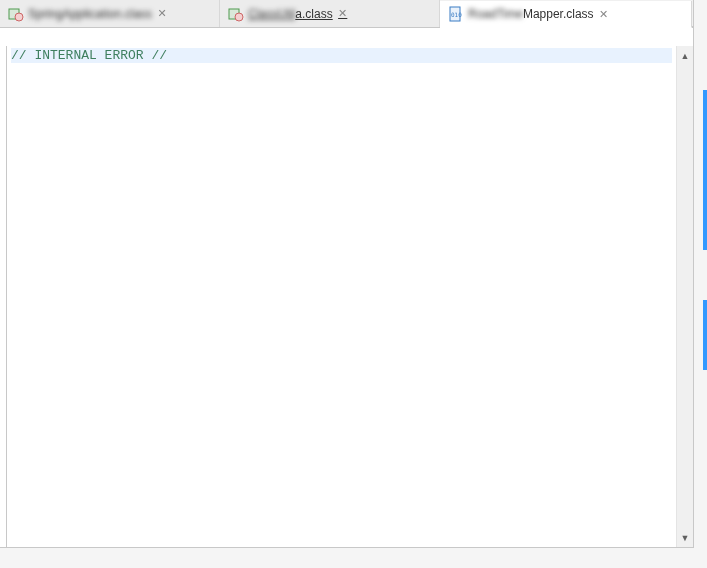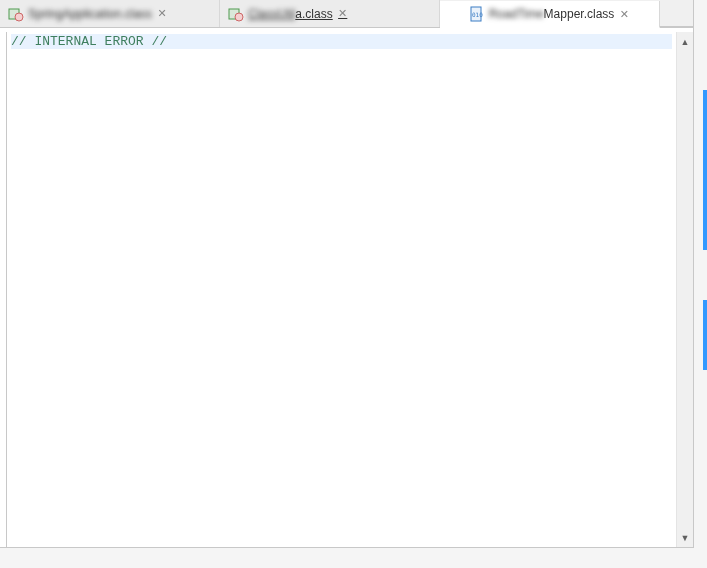--- a/index.html
+++ b/index.html
@@ -63,21 +63,21 @@
       color: #888;
       cursor: pointer;
       font-size: 11px;
     }
     .tab-spacer { flex: 1; border-bottom: 1px solid #c8c8c8; }
     .editor-body {
       flex: 1;
       display: flex;
       border-left: 1px solid #c8c8c8;
       margin-left: 6px;
-      margin-top: 4px;
+      margin-top: 18px;
       background: #fff;
       overflow: hidden;
     }
     .code-area {
       flex: 1;
       font-family: Consolas, "Courier New", monospace;
       font-size: 13px;
       padding: 2px 4px;
       white-space: pre;
       overflow: auto;
@@ -152,21 +152,21 @@
           <rect x="1" y="3" width="10" height="10" fill="#d9e8d9" stroke="#4e9a4e"></rect>
           <circle cx="11" cy="11" r="4" fill="#f4d0d0" stroke="#cc6666"></circle>
         </svg>
       </span>
       <span>
         <span class="blur-text">ClassUtil</span><span>a.class</span>
       </span>
       <span class="close-icon">✕</span>
     </div>
 
-    <div class="tab active" style="width:220px;justify-content:center;">
+    <div class="tab active" style="width:252px;">
       <span class="icon">
         <svg width="16" height="16" viewBox="0 0 16 16">
           <rect x="2" y="1" width="10" height="14" fill="#eaf2fb" stroke="#3b7cc4"></rect>
           <text x="3" y="11" font-size="6" fill="#3b7cc4" font-family="monospace">010</text>
         </svg>
       </span>
       <span>
         <span class="blur-text">RoadTime</span><span>Mapper.class</span>
       </span>
       <span class="close-icon">✕</span>

